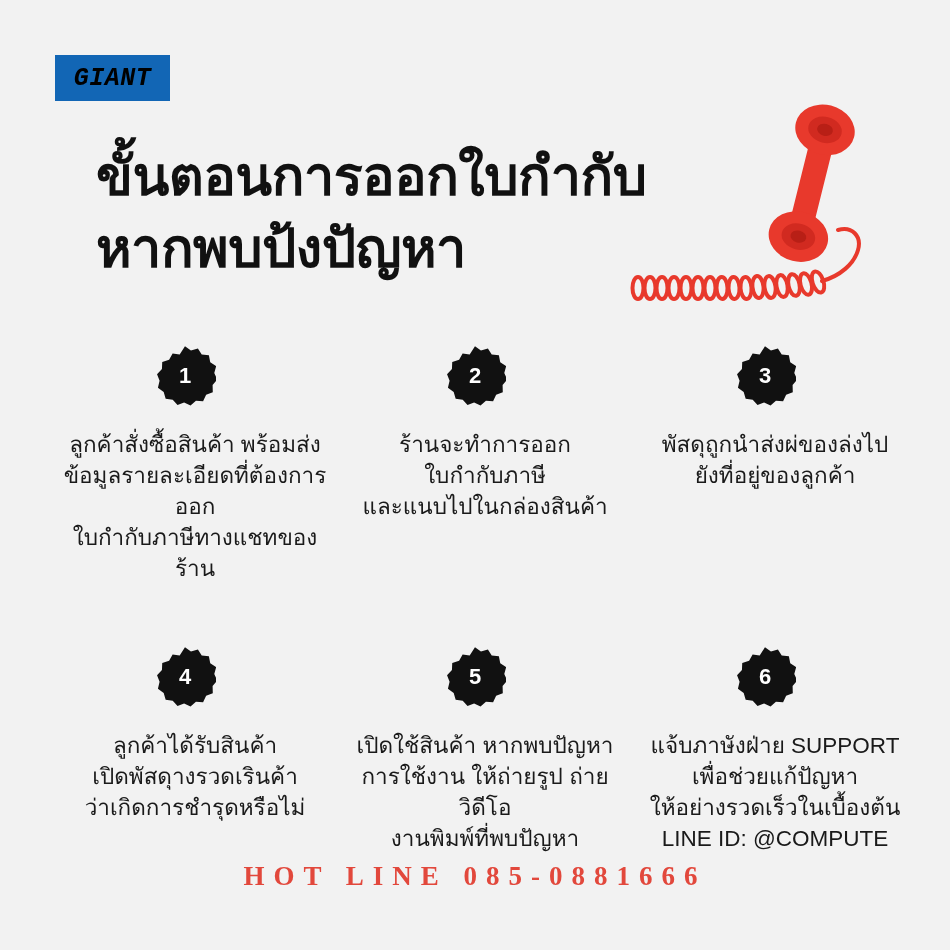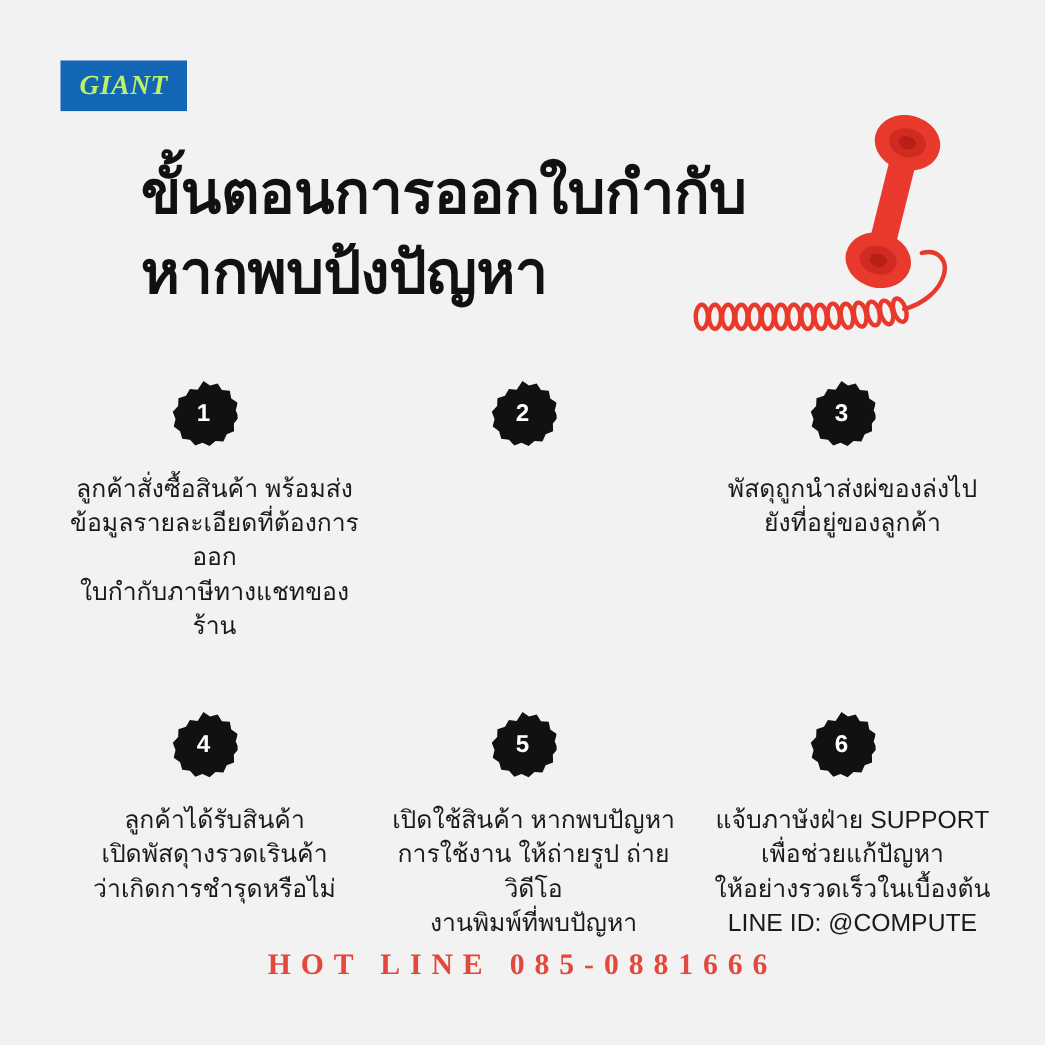--- a/index.html
+++ b/index.html
@@ -27,35 +27,34 @@
     left: 55px;
     top: 55px;
     width: 115px;
     height: 46px;
     background: #1266b5;
     display: flex;
     align-items: center;
     justify-content: center;
   }
   .logo-text {
-    color: #bef264;
-    font-family: Liberation Serif, serif;
+    color: #000000;
+    font-family: Liberation Mono, monospace;
     font-weight: bold;
     font-style: italic;
     font-size: 25px;
     letter-spacing: 0.5px;
   }
 
   
   .headline {
     position: absolute;
     left: 96px;
     top: 140px;
     width: 700px;
-    margin-left: 32px;
   }
   .headline-line {
     font-family: "Liberation Sans", sans-serif;
     font-weight: bold;
     font-size: 54px;
     line-height: 72px;
     color: #111111;
     letter-spacing: -0.5px;
     white-space: nowrap;
   }
@@ -206,20 +205,23 @@
 ใบกำกับภาษีทางแชทของร้าน</div>
     </div>
 
     <div class="step">
       <div class="badge-wrap">
         <svg class="badge-svg" width="62" height="62" viewBox="0 0 62 62" xmlns="http://www.w3.org/2000/svg">
           <path fill="#111111" d="M31 1 L37.1 5.1 L44.2 3.2 L48.1 9.4 L55.4 10 L56.8 17.2 L62.8 21.2 L60.9 28.2 L63.9 34.8 L59.2 40.4 L59.4 47.7 L52.6 50.4 L49.5 57 L42.2 56.6 L36.7 61.4 L30.1 58.3 L23.4 60.9 L18.5 55.5 L11.3 54.5 L9.3 47.5 L3.4 43.3 L5.1 36.2 L2.5 29.5 L7.5 24.2 L7.8 16.9 L14.8 14.6 L18.4 8.3 L25.6 9.2 Z" transform="scale(0.98) translate(0.6,0.4)"></path>
         </svg>
         <span class="badge-num">2</span>
       </div>
+      <div class="step-text">ร้านจะทำการออก
+ใบกำกับภาษี
+และแนบไปในกล่องสินค้า</div>
     </div>
 
     <div class="step">
       <div class="badge-wrap">
         <svg class="badge-svg" width="62" height="62" viewBox="0 0 62 62" xmlns="http://www.w3.org/2000/svg">
           <path fill="#111111" d="M31 1 L37.1 5.1 L44.2 3.2 L48.1 9.4 L55.4 10 L56.8 17.2 L62.8 21.2 L60.9 28.2 L63.9 34.8 L59.2 40.4 L59.4 47.7 L52.6 50.4 L49.5 57 L42.2 56.6 L36.7 61.4 L30.1 58.3 L23.4 60.9 L18.5 55.5 L11.3 54.5 L9.3 47.5 L3.4 43.3 L5.1 36.2 L2.5 29.5 L7.5 24.2 L7.8 16.9 L14.8 14.6 L18.4 8.3 L25.6 9.2 Z" transform="scale(0.98) translate(0.6,0.4)"></path>
         </svg>
         <span class="badge-num">3</span>
       </div>
       <div class="step-text">พัสดุถูกนำส่งผ่ของล่งไป

